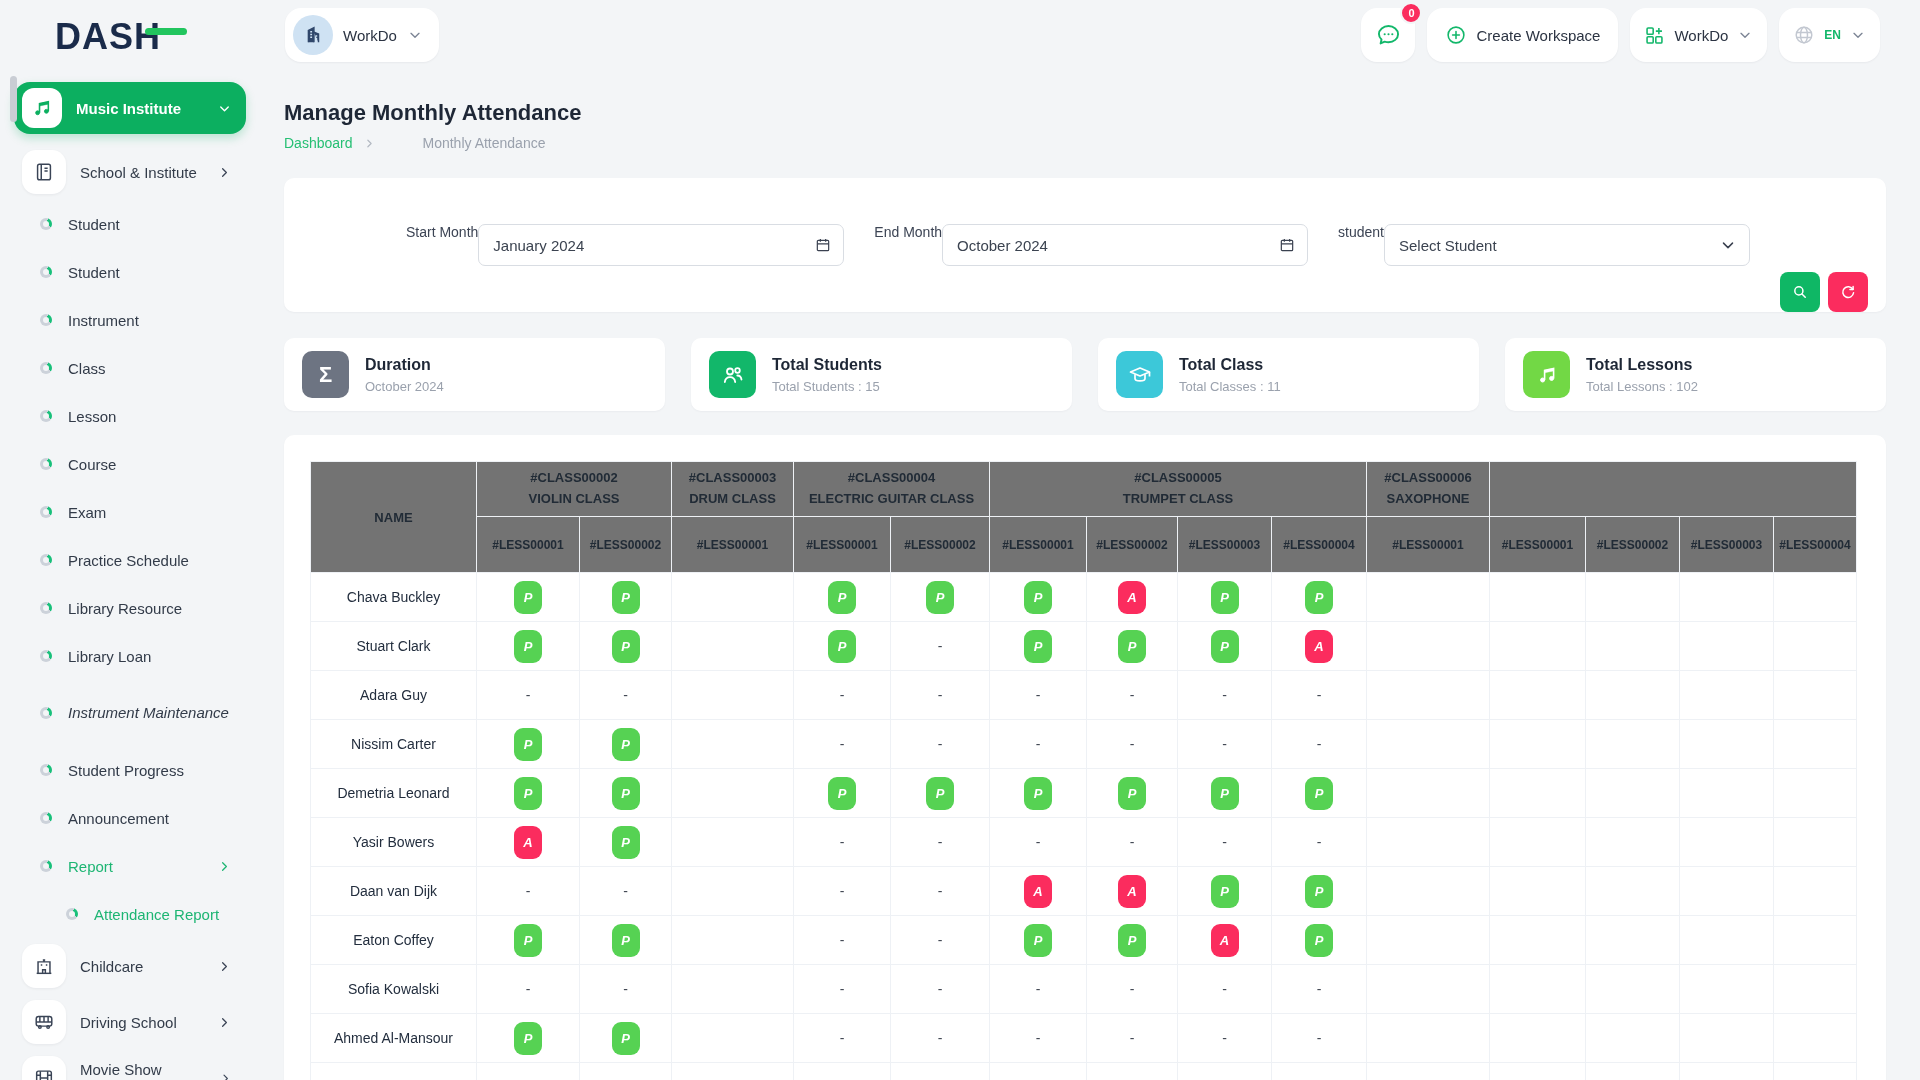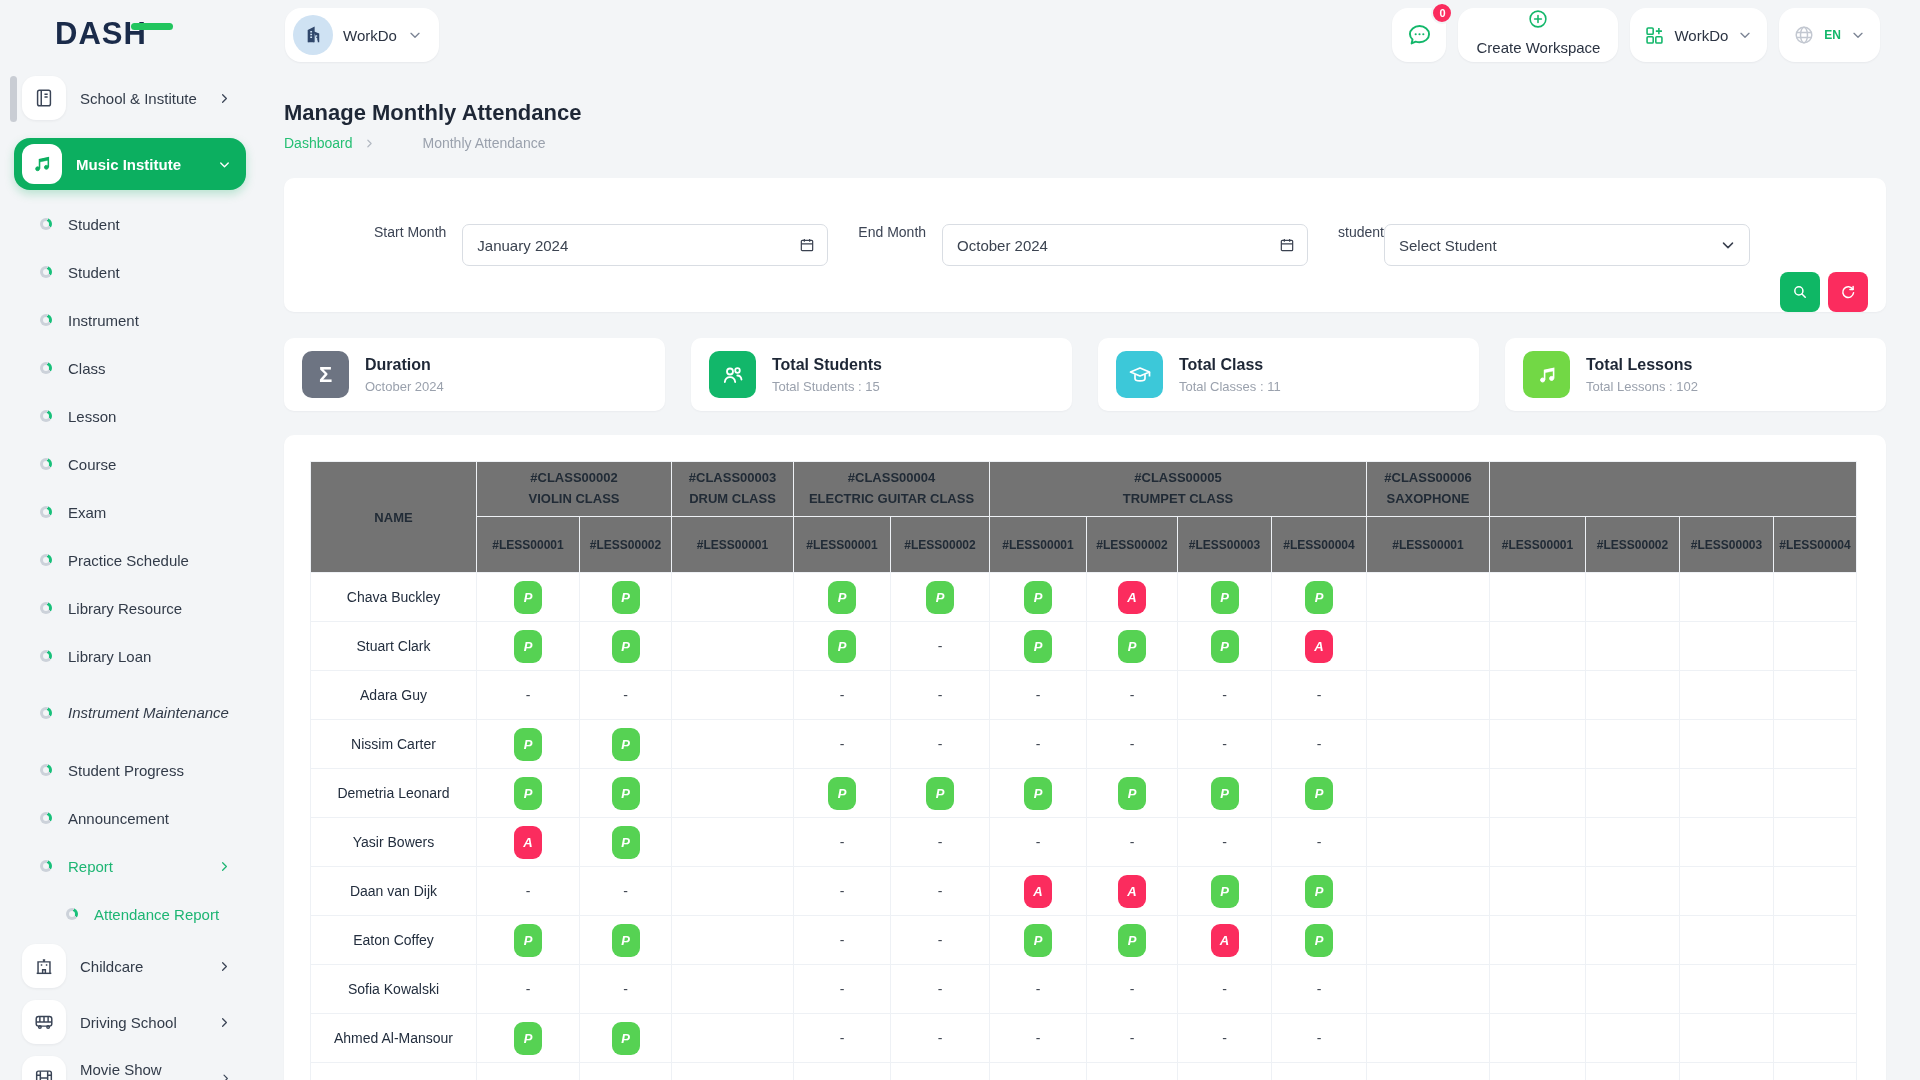--- a/index.html
+++ b/index.html
@@ -18,40 +18,40 @@
     --badge-a:#fb2c5e;
     --navy:#1a2b4a;
     --txt:#323b49;
     --gray:#9aa1ad;
     --border:#e3e7ee;
   }
 
   
   .topbar{ position:absolute; top:0; left:0; width:1920px; height:70px; }
   .logo{ position:absolute; left:55px; top:16px; cursor:pointer; white-space:nowrap; }
-  .logo-text{ font-size:31px; font-weight:800; color:var(--navy); letter-spacing:1px; }
+  .logo-text{ font-size:36px; font-weight:800; color:var(--navy); letter-spacing:1px; }
   .logo-bar{ display:inline-block; width:42px; height:7px; border-radius:4px; background:#21c55e; margin-left:-16px; vertical-align:14px; }
 
   .pill{
     background:#fff; border-radius:16px; height:54px; display:flex; align-items:center;
     box-shadow:0 1px 2px rgba(16,24,40,.05); cursor:pointer;
   }
   .ws-switcher{ position:absolute; left:285px; top:8px; padding:0 16px 0 8px; gap:10px; }
   .ws-avatar{ width:40px; height:40px; border-radius:50%; background:#cfe2f3; display:flex; align-items:center; justify-content:center; }
   .pill-label{ font-size:15px; color:#2b3342; }
   .chev{ flex:0 0 auto; }
 
   .top-right{ position:absolute; right:40px; top:8px; display:flex; gap:12px; align-items:center; }
   .chat-btn{ width:54px; height:54px; border-radius:16px; justify-content:center; position:relative; }
   .chat-badge{
     position:absolute; top:-6px; right:-7px; min-width:22px; height:22px; border-radius:50%;
     background:#fb2c5e; color:#fff; font-size:11px; font-weight:bold; display:flex; align-items:center; justify-content:center;
     border:2px solid #f3f5f7;
   }
-  .create-btn{ padding:0 18px; gap:9px; font-size:15px;flex-direction:column; }
+  .create-btn{ padding:0 18px; gap:9px; font-size:15px; }
   .workdo-btn{ padding:0 14px; gap:9px; font-size:15px; }
   .lang-btn{ padding:0 14px; gap:9px; font-size:15px; }
   .lang-label{ color:var(--green2); font-weight:bold; font-size:12px; }
 
   
   .sidebar{ position:absolute; left:14px; top:70px; width:232px; }
   .scroll-thumb{ position:absolute; left:-4px; top:6px; width:7px; height:46px; border-radius:4px; background:#c9cdd4; cursor:grab; }
 
   .side-item{ display:flex; align-items:center; cursor:pointer; }
   .icon-item{ height:56px; padding:0 14px 0 8px; gap:14px; }
@@ -90,21 +90,21 @@
   .breadcrumb{ margin-top:9px; font-size:14px; display:flex; align-items:center; gap:10px; }
   .bc-link{ color:#25bf73; cursor:pointer; }
   .bc-sep{ color:#b3b9c2; font-size:13px; }
   .bc-current{ color:#9aa1ad;padding-left:37px; }
 
   .card{ background:#fff; border-radius:10px; box-shadow:0 1px 2px rgba(16,24,40,.04); }
 
   .filter-card{ margin-top:27px; height:134px; display:flex; align-items:center; justify-content:flex-end; gap:30px; padding:0 18px 0 30px; }
   .field-group{ display:flex; flex-direction:row; }
   .field-label{ font-size:14px; color:#3c4454; margin-bottom:10px; }
-  .field{ position:relative;margin-left:16px; }
+  .field{ position:relative; }
   .field input{
     width:366px; height:42px; border:1px solid #d9dde3; border-radius:7px; padding:0 40px 0 14px;
     font-size:15px; color:#3b4350; background:#fff; outline:none; font-family:"Liberation Sans",sans-serif;
   }
   .field .f-icon{ position:absolute; right:13px; top:13px; pointer-events:none; }
   .select-field{
     width:366px; height:42px; border:1px solid #d9dde3; border-radius:7px; padding:0 36px 0 14px;
     font-size:15px; color:#3b4350; background:#fff; display:flex; align-items:center; cursor:pointer; position:relative;
   }
   .select-field .f-icon{ position:absolute; right:12px; top:11px; }
@@ -207,50 +207,50 @@
       <svg class="chev" width="16" height="16" viewBox="0 0 24 24">
           <path d="M6 9.5l6 6 6-6" fill="none" stroke="#7b8494" stroke-width="2" stroke-linecap="round" stroke-linejoin="round"></path>
         </svg>
     </div>
   </div>
 </div>
 
 <div class="sidebar">
   <div class="scroll-thumb"></div>
 
-  <div class="side-item icon-item">
-    <span class="icon-box">
-      <svg width="22" height="22" viewBox="0 0 24 24">
-          <g fill="none" stroke="#3a4456" stroke-width="1.6">
-            <rect x="5" y="3.5" width="14" height="17" rx="2"></rect>
-            <path d="M9 3.5v17"></path>
-            <path d="M12.5 8h3.5M12.5 11h3.5"></path>
-          </g>
-        </svg>
-    </span>
-    <span class="side-label">School &amp; Institute</span>
-    <svg class="chev-r" width="15" height="15" viewBox="0 0 24 24">
-        <path d="M9 6l6 6-6 6" fill="none" stroke="#3a4456" stroke-width="2" stroke-linecap="round" stroke-linejoin="round"></path>
-      </svg>
-  </div>
-
   <div class="side-item icon-item active">
     <span class="icon-box">
       <svg width="22" height="22" viewBox="0 0 24 24">
           <g fill="#0caf60" stroke="#0caf60">
             <circle cx="7.2" cy="17.2" r="2.1"></circle>
             <circle cx="16.8" cy="15.6" r="2.1"></circle>
             <path d="M9.3 17.2V7.2l9.6-2v10.4" fill="none" stroke-width="1.7"></path>
             <path d="M9.3 7.2l9.6-2v2.6l-9.6 2z" stroke-width="0.5"></path>
           </g>
         </svg>
     </span>
     <span class="side-label">Music Institute</span>
     <svg class="chev-r" width="15" height="15" viewBox="0 0 24 24">
         <path d="M6 9.5l6 6 6-6" fill="none" stroke="#fff" stroke-width="2.2" stroke-linecap="round" stroke-linejoin="round"></path>
+      </svg>
+  </div>
+
+  <div class="side-item icon-item">
+    <span class="icon-box">
+      <svg width="22" height="22" viewBox="0 0 24 24">
+          <g fill="none" stroke="#3a4456" stroke-width="1.6">
+            <rect x="5" y="3.5" width="14" height="17" rx="2"></rect>
+            <path d="M9 3.5v17"></path>
+            <path d="M12.5 8h3.5M12.5 11h3.5"></path>
+          </g>
+        </svg>
+    </span>
+    <span class="side-label">School &amp; Institute</span>
+    <svg class="chev-r" width="15" height="15" viewBox="0 0 24 24">
+        <path d="M9 6l6 6-6 6" fill="none" stroke="#3a4456" stroke-width="2" stroke-linecap="round" stroke-linejoin="round"></path>
       </svg>
   </div>
 
   <div>
       <div class="side-item plain">
         <span class="dot"></span>
         <span class="side-label">Student</span>
       </div>
       <div class="side-item plain">
         <span class="dot"></span>

